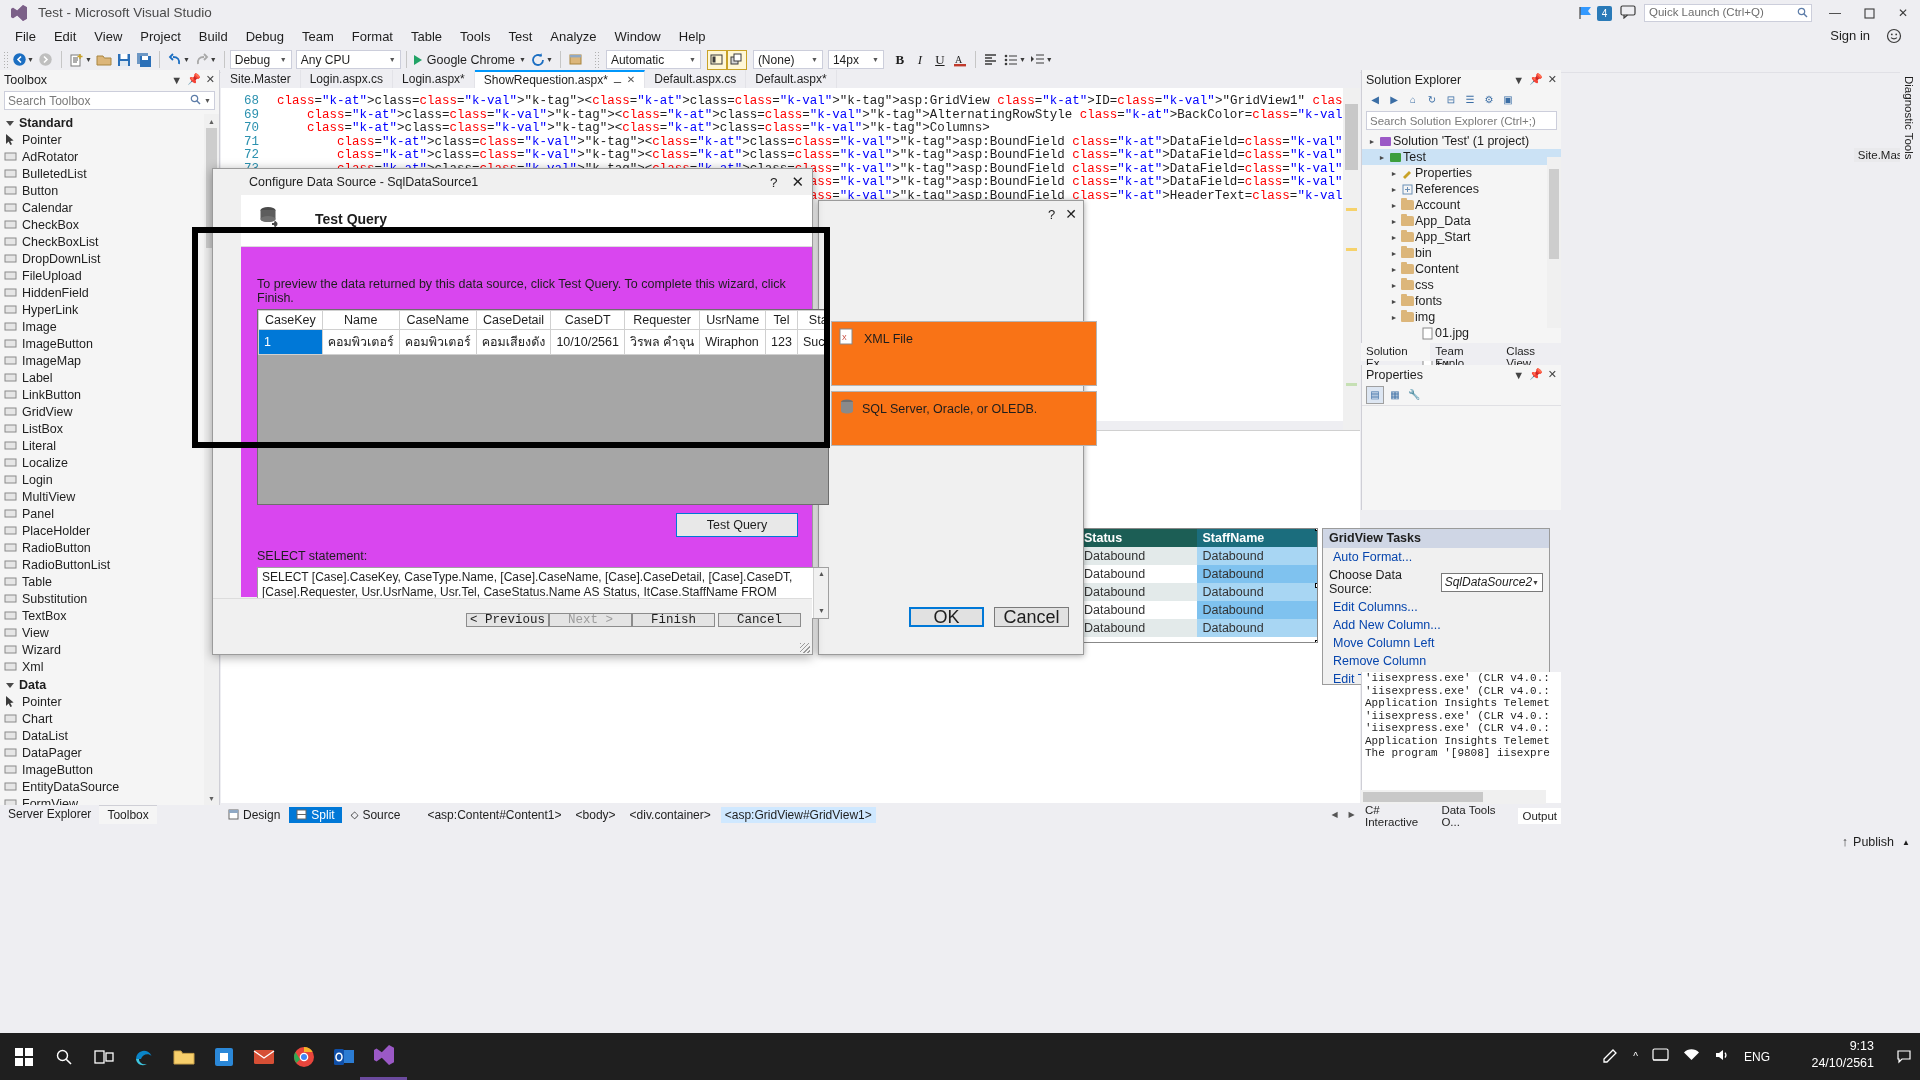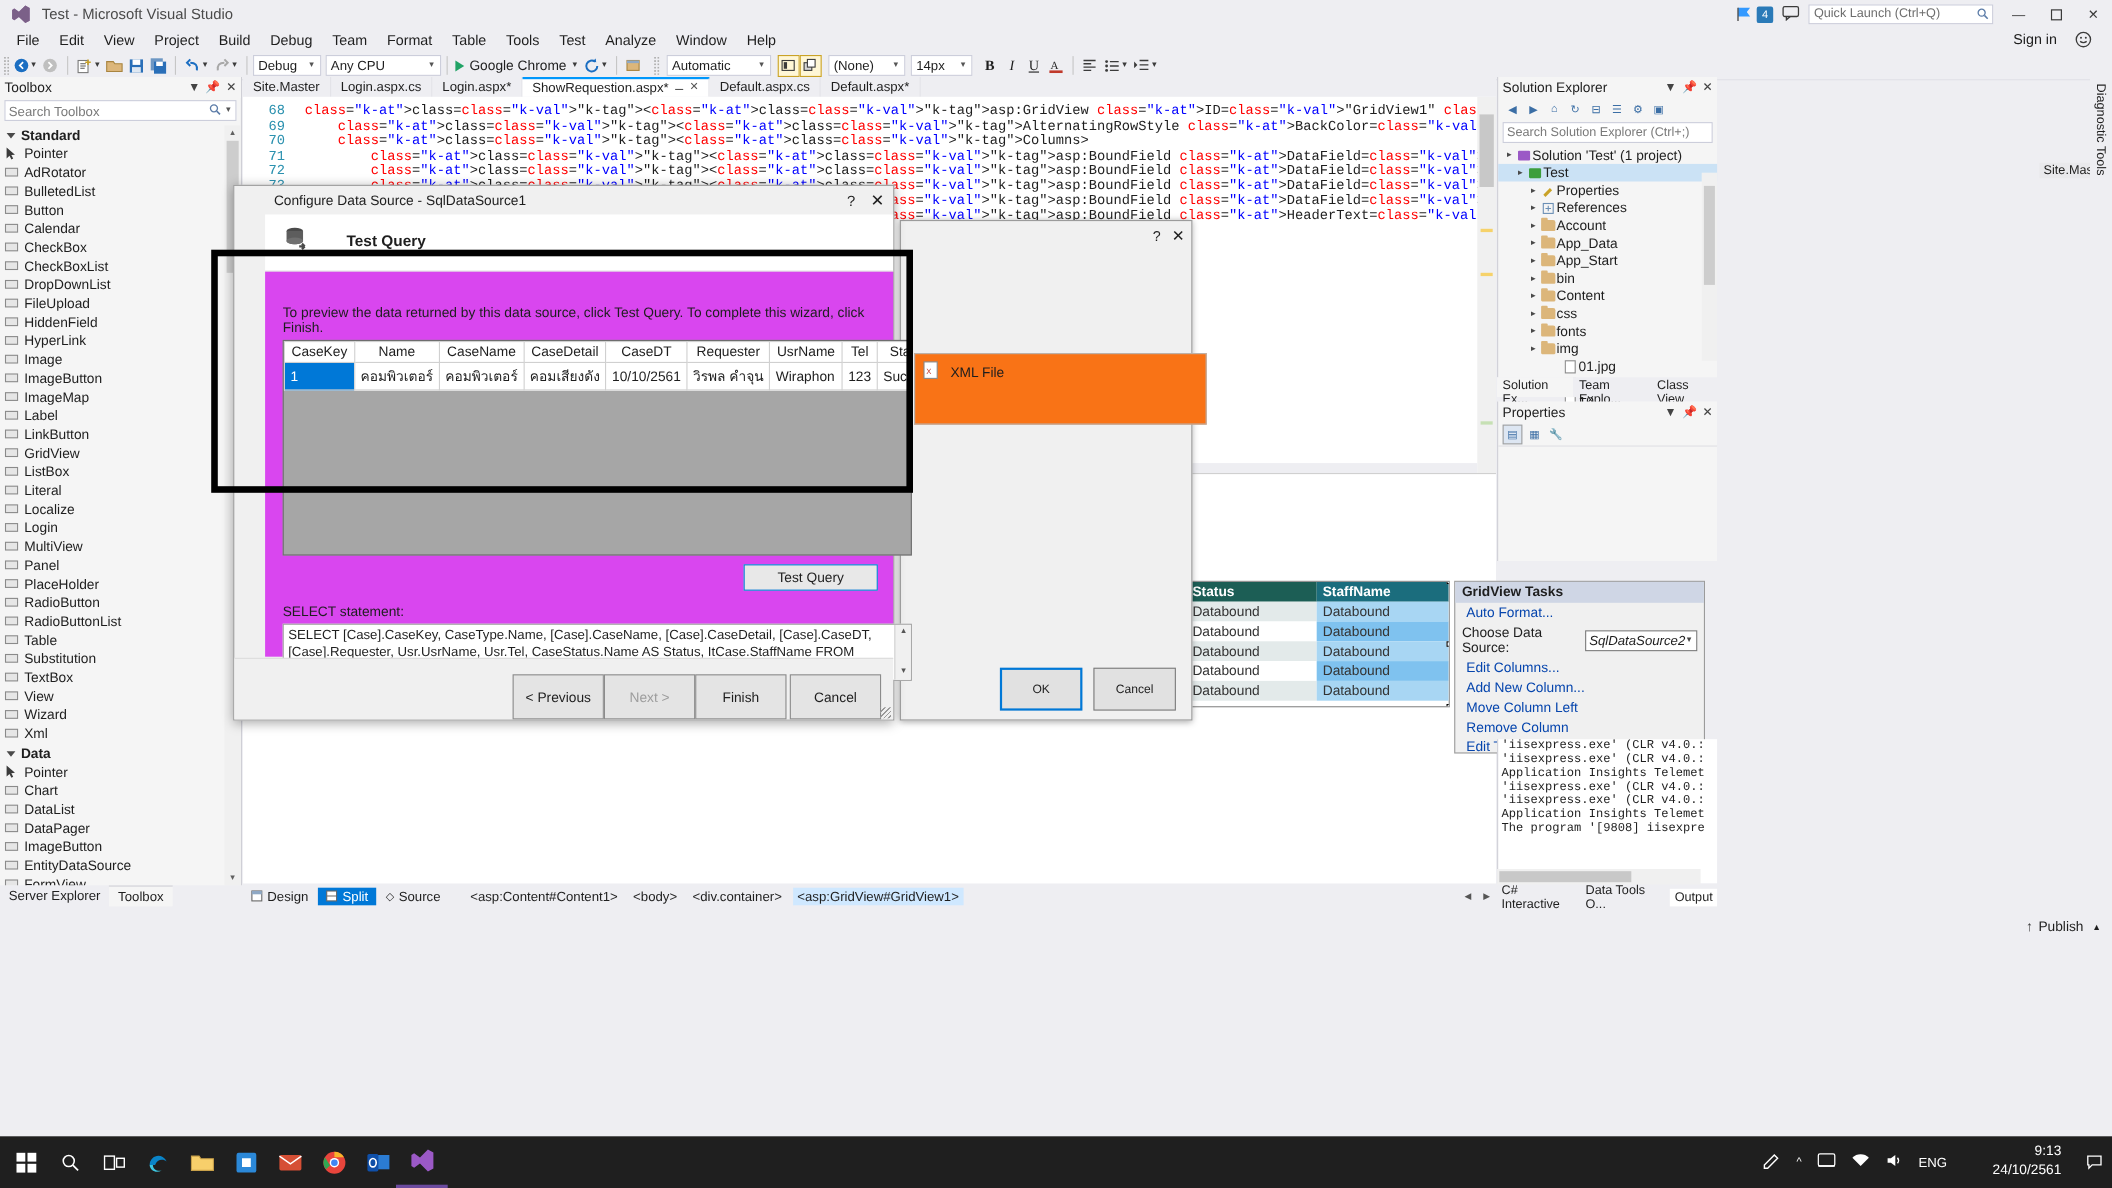--- a/index.html
+++ b/index.html
@@ -156,21 +156,21 @@
   #gvt-cds .cbx .ar{margin-left:auto;font-size:7px;color:#444;}
 
   
   #dlg2 { position:absolute; left:818px; top:200px; width:266px; height:455px; background:#f0f0f0; border:1px solid #9b9b9b; box-shadow:0 1px 6px rgba(0,0,0,.35);}
   #dlg2 .t2 { height:26px; display:flex; align-items:center; padding:0 6px; font-size:12.5px;}
   #dlg2 .t2 .sp{flex:1;}
   #dlg2 .t2 .q{font-size:13px;margin-right:10px;}
   #dlg2 .t2 .x{font-size:14px;}
   #dlg2 .box { position:absolute; left:12px; width:266px; border:1px solid #b5b5b5; background:#f97316;}
   #dlg2 .ico-row{display:flex;align-items:center;gap:6px;padding:6px;font-size:12.5px;}
-  #dlg2 .btn { position:absolute; width:75px; height:39px; border:1px solid #7a7a7a; background:#e1e1e1; font-size:11px; display:flex;align-items:center;justify-content:center;}
+  #dlg2 .btn { position:absolute; width:75px; height:20px; border:1px solid #7a7a7a; background:#e1e1e1; font-size:18px; display:flex;align-items:center;justify-content:center;}
   #dlg2 .btn.def{border:2px solid #0078d7;background:#e1e1e1;}
 
   
   #dlg { position:absolute; left:212px; top:168px; width:601px; height:487px; background:#f0f0f0; border:1px solid #9b9b9b; box-shadow:0 2px 10px rgba(0,0,0,.35);padding-left:28px;}
   #dlg-title { height:26px; display:flex; align-items:center; padding:0 8px; font-size:12.5px; color:#1e1e1e;}
   #dlg-title .sp{flex:1;}
   #dlg-title .q{font-size:13.5px;margin-right:14px;}
   #dlg-title .x{font-size:15px;}
   #dlg-banner { position:relative; height:52px; background:#fff; border-bottom:1px solid #dcdcdc;}
   #db-ico { position:absolute; left:14px; top:8px; width:34px; height:34px;}
@@ -182,21 +182,21 @@
   #grid-wrap th { background:#fff; border:1px solid #d0d0d0; font-weight:normal; padding:2px 6px; text-align:center; color:#1e1e1e; white-space:nowrap;}
   #grid-wrap td { border:1px solid #d0d0d0; padding:2px 5px; background:#fff; white-space:nowrap; color:#1e1e1e;}
   #grid-wrap td.key { background:#0078d7; color:#fff; min-width:42px;}
   #testquery-btn { position:absolute; right:14px; top:266px; width:122px; height:24px; border:1px solid #0078d7; background:#e8e8e8; font-size:12.5px; display:flex;align-items:center;justify-content:center;}
   #sel-lbl { position:absolute; left:16px; top:302px; font-size:12.5px;}
   #sel-box { position:absolute; left:16px; top:320px; width:572px; height:52px; border:1px solid #a0a0a0; background:#fff; font-size:12px; padding:2px 18px 2px 4px; line-height:14.5px; overflow:hidden;}
   #sel-box .sbsc { position:absolute; right:0; top:0; width:15px; height:100%; background:#f0f0f0; border-left:1px solid #d0d0d0;}
   #sel-box .sbsc .u,#sel-box .sbsc .d{position:absolute;left:0;width:15px;height:13px;display:flex;align-items:center;justify-content:center;font-size:7px;color:#555;}
   #sel-box .sbsc .u{top:0;} #sel-box .sbsc .d{bottom:0;}
   #dlg-footer { position:absolute; left:0; bottom:0; width:100%; height:56px; background:#f0f0f0; border-top:1px solid #dcdcdc;}
-  .wbtn { position:absolute; top:14px; width:83px; height:41px; border:1px solid #8c8c8c; background:#e4e4e4; font-size:12.5px; display:flex;align-items:center;justify-content:center;}
+  .wbtn { position:absolute; top:14px; width:83px; height:14px; border:1px solid #8c8c8c; background:#e4e4e4; font-size:12.5px; display:flex;align-items:center;justify-content:center;font-family:Liberation Mono, monospace;}
   .wbtn.dis { color:#9d9d9d; }
   #dlg-grip{position:absolute;right:2px;bottom:1px;width:10px;height:10px;
     background: repeating-linear-gradient(135deg,#9a9a9a 0 1px, transparent 1px 3px);}
 
   
   #annot { position:absolute; left:192px; top:227px; width:638px; height:221px; border:6px solid #000; pointer-events:none; }
 
   
   #statusbar { position:absolute; left:0; top:831px; width:1920px; height:22px; background:#eeeef2; display:flex; align-items:center; justify-content:flex-end; padding-right:10px; font-size:12.5px;}
   #statusbar .up{margin-right:5px;color:#3b3b3b;}
@@ -912,20 +912,31 @@
   </div>
   <div class="box" style="top:120px;height:65px">
     <div class="ico-row">
       <span>
         <svg width="20" height="18" viewBox="0 0 20 18">
             <rect x="2" y="1" width="12" height="15" fill="#fff" stroke="#888"></rect>
             <text x="4" y="12" font-size="7" fill="#c0392b">X</text>
           </svg>
       </span>
       <span>XML File</span>
+    </div>
+  </div>
+  <div class="box" style="top:190px;height:55px">
+    <div class="ico-row">
+      <span>
+        <svg width="18" height="18" viewBox="0 0 18 18">
+            <ellipse cx="9" cy="4" rx="6" ry="2.4" fill="#6f6f6f"></ellipse>
+            <path d="M3 4v9c0 1.4 2.7 2.5 6 2.5s6-1.1 6-2.5V4" fill="#8a8a8a"></path>
+          </svg>
+      </span>
+      <span>SQL Server, Oracle, or OLEDB.</span>
     </div>
   </div>
   <div class="btn def" style="left:90px; top:406px">OK</div>
   <div class="btn" style="left:175px; top:406px">Cancel</div>
 </div>
 
 <div id="dlg">
   <div id="dlg-title">
     <span class="sp">Configure Data Source - SqlDataSource1</span>
     <span class="q">?</span>

